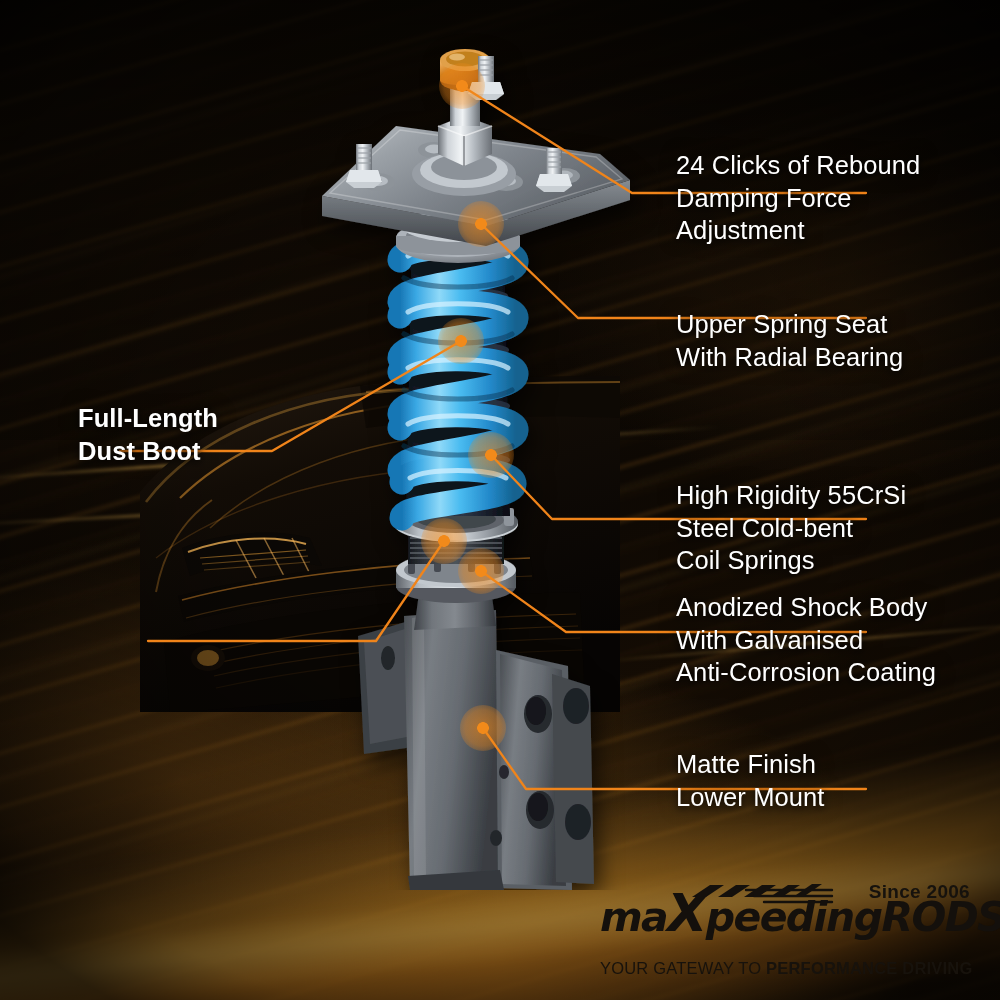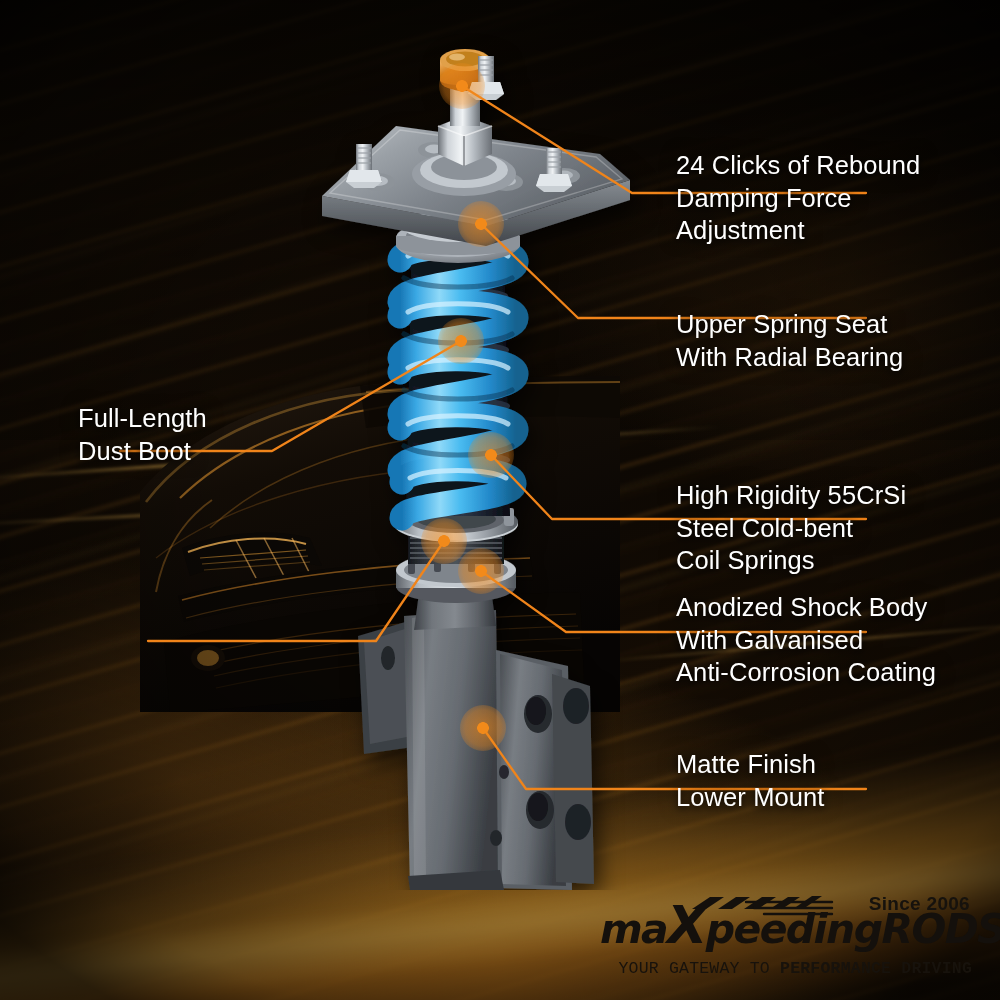--- a/index.html
+++ b/index.html
@@ -108,21 +108,21 @@
     position: absolute;
     color: #ffffff;
     font-size: 25.5px;
     line-height: 1.28;
     font-weight: 500;
     letter-spacing: 0.1px;
     text-shadow: 0 2px 7px rgba(0,0,0,0.85), 0 0 18px rgba(0,0,0,0.6);
     white-space: pre-line;
   }
   .label.right { left: 676px; }
-  .label.left  { text-align: left; }
+  .label.left  { text-align: left; font-weight: bold; }
 
   .dot {
     position: absolute;
     width: 46px; height: 46px;
     margin-left: -23px; margin-top: -23px;
     border-radius: 50%;
     background: radial-gradient(circle at 50% 50%,
         #f28a1a 0%, #f28a1a 17%,
         rgba(242,138,26,0.55) 19%,
         rgba(242,138,26,0.42) 55%,
@@ -155,25 +155,25 @@
   .logo-main .big { font-size: 52px; }
   .logo-main .lower { text-transform: lowercase; text-align: center; }
   .since {
     position: absolute; right: 2px; top: 0;
     font-family: "Liberation Sans", sans-serif;
     font-weight: 700; font-style: normal;
     font-size: 19px; color: #16120d;
     letter-spacing: 0.3px;
   }
   .tagline {
-    font-family: Liberation Mono, monospace;
+    font-family: Liberation Sans, sans-serif;
     font-size: 16.5px;
     color: #17120c;
     letter-spacing: 0.2px;
-    margin-top: 8px;
+    margin-top: 20px;
     white-space: nowrap;
   }
   .tagline b { font-weight: 700; }
   .tagline .thin { font-weight: 400; }
 </style>
 </head>
 <body>
 
 <div id="stage">
 

